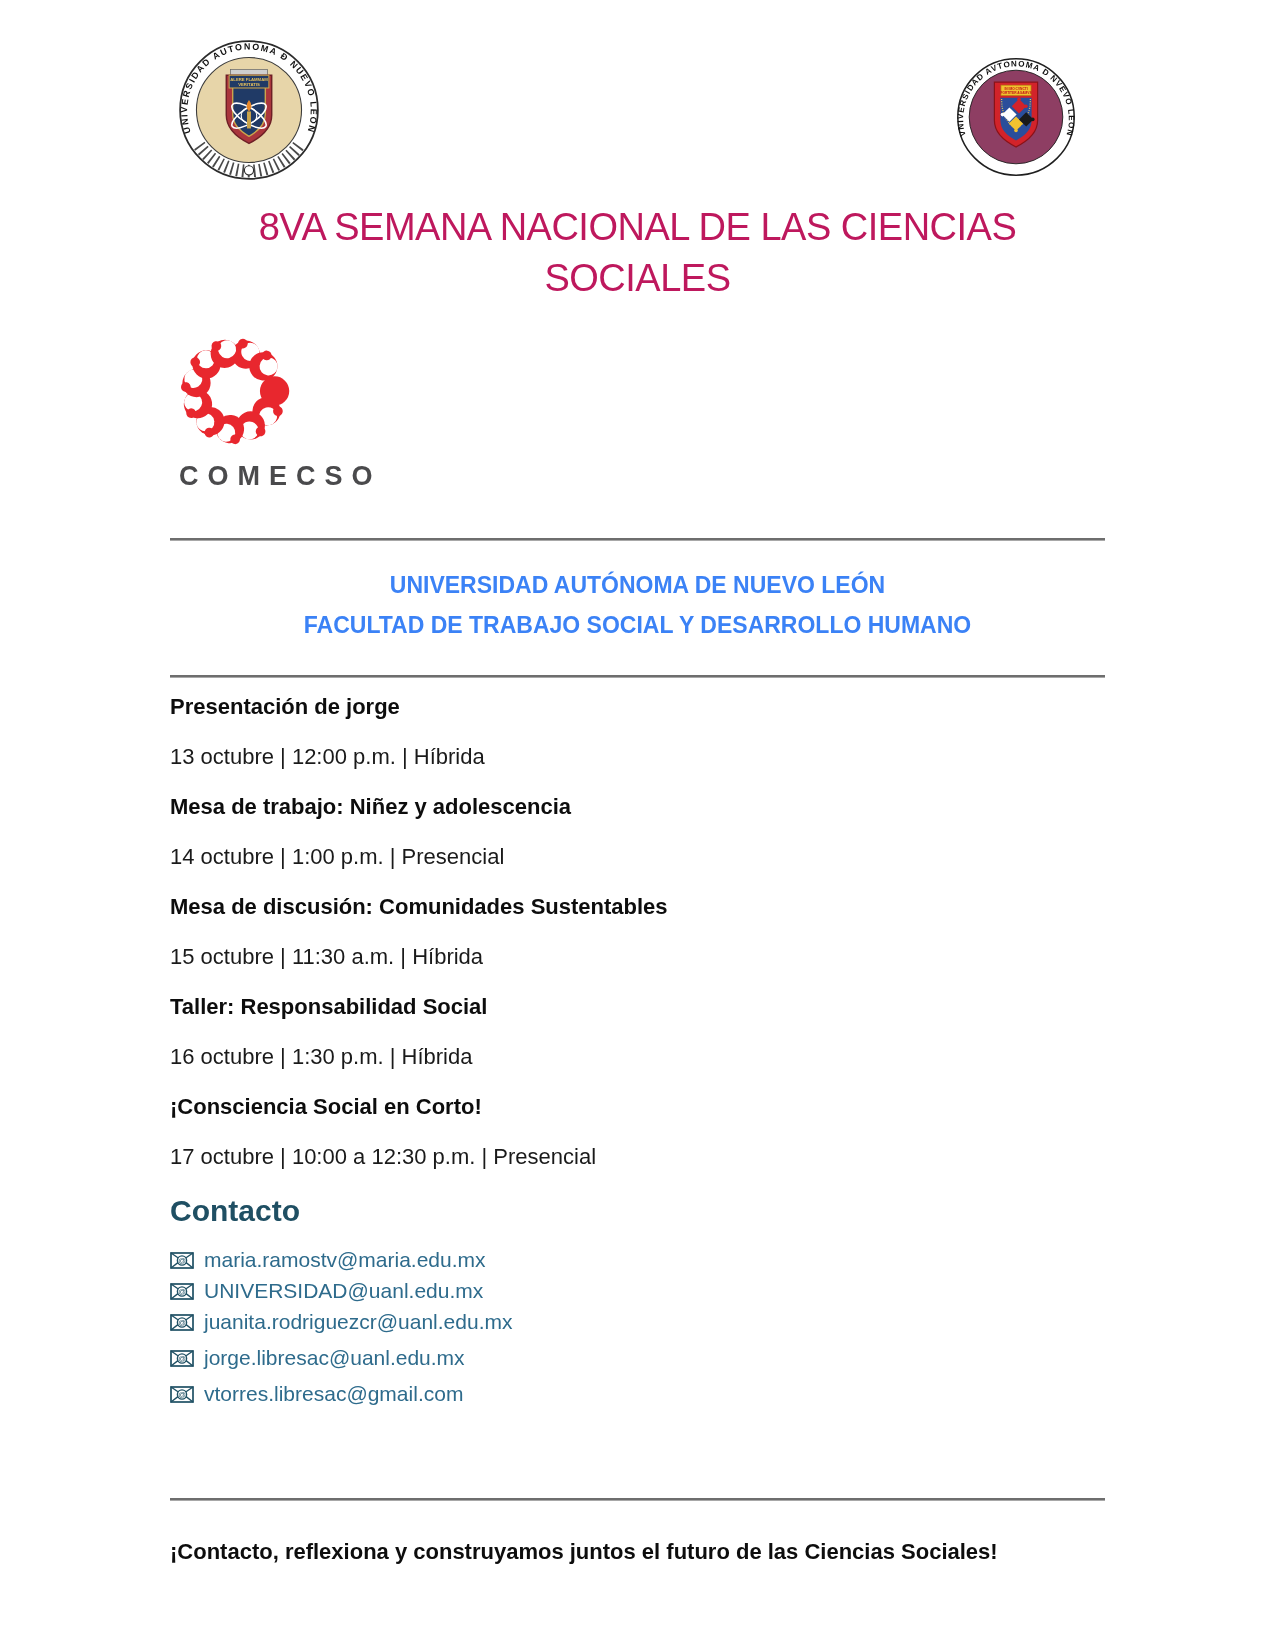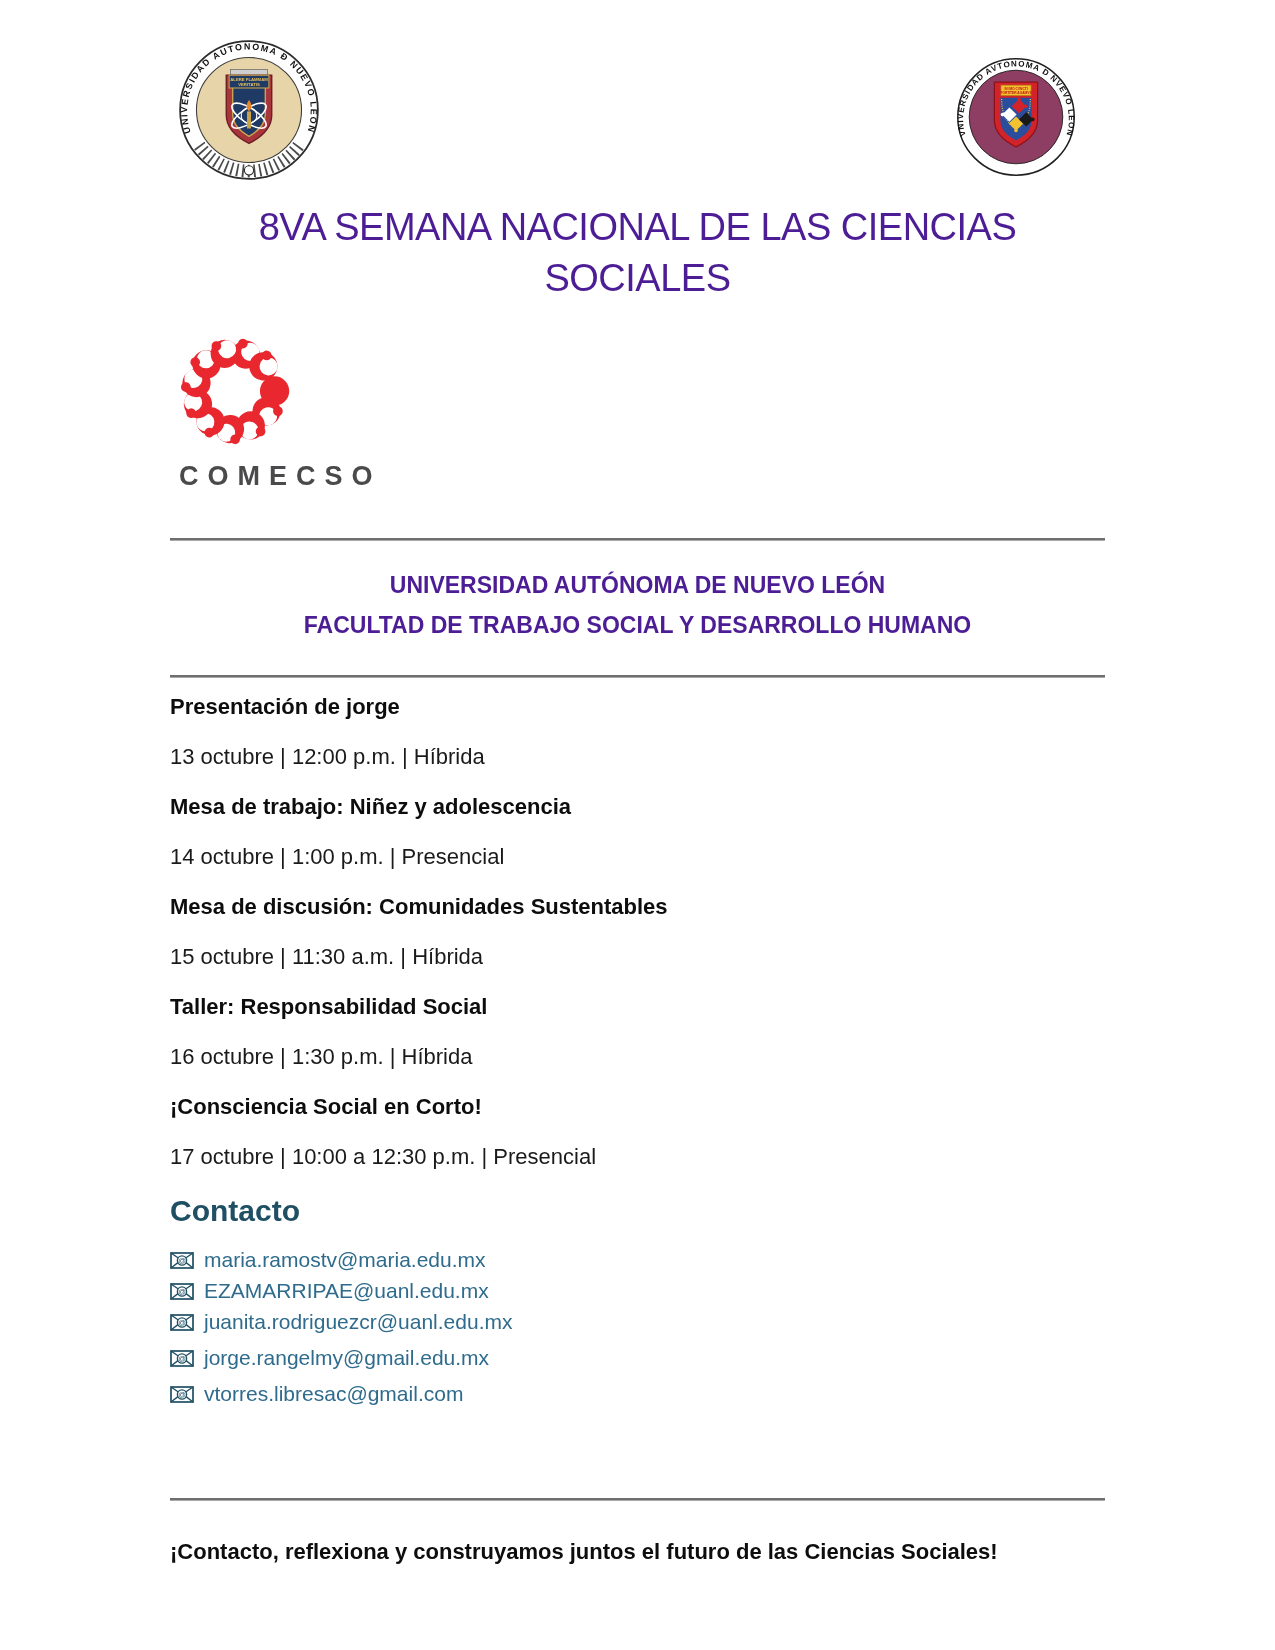--- a/index.html
+++ b/index.html
@@ -19,21 +19,21 @@
   .content { position: absolute; left: 170px; right: 170px; top: 0; }
 
   .doc-title {
     margin: 202px auto 0;
     max-width: 770px;
     text-align: center;
     font-size: 38px;
     line-height: 1.33;
     font-weight: 400;
     letter-spacing: -0.5px;
-    color: #4c1d95;
+    color: #be185d;
   }
 
   .comecso { margin-top: 26px; text-align: left; }
   .comecso-word {
     margin-top: 4px;
     font-size: 27px;
     font-weight: 700;
     letter-spacing: 9px;
     color: #4A4A4C;
     text-indent: 9px; 
@@ -47,21 +47,21 @@
   .rule-1 { margin-top: 46px; }
   .rule-2 { margin-top: 30px; }
   .rule-3 { margin-top: 92px; }
 
   .institution {
     margin-top: 24px;
     text-align: center;
     font-weight: 700;
     font-size: 23px;
     line-height: 1.74;
-    color: #4c1d95;
+    color: #3b82f6;
   }
 
   .events { margin-top: 16px; }
   .event-title   { font-size: 22px; font-weight: 700; color: #0d0d0d; margin-bottom: 24px; }
   .event-details { font-size: 22px; font-weight: 400; color: #1a1a1a; margin-bottom: 24px; margin-top: 24px; }
 
   .contact-heading {
     font-size: 30px;
     font-weight: 700;
     color: #1F4F63;
@@ -199,39 +199,39 @@
         </svg>
         <span class="email-text">maria.ramostv@maria.edu.mx</span>
       </div>
       <div class="email-row">
         <svg class="envelope-icon" width="24" height="17" viewBox="0 0 24 17">
           <rect x="1" y="1" width="22" height="15" fill="#fff" stroke="#1F5064" stroke-width="1.7"></rect>
           <path d="M1,1 L12,8.5 L23,1 M1,16 L9.2,9.6 M23,16 L14.8,9.6" fill="none" stroke="#1F5064" stroke-width="1.4"></path>
           <circle cx="12" cy="8.5" r="4.6" fill="#fff" stroke="#1F5064" stroke-width="1.4"></circle>
           <text x="12" y="11" font-size="7.5" text-anchor="middle" fill="#1F5064">@</text>
         </svg>
-        <span class="email-text">EZAMARRIPAE@uanl.edu.mx</span>
+        <span class="email-text">UNIVERSIDAD@uanl.edu.mx</span>
       </div>
       <div class="email-row">
         <svg class="envelope-icon" width="24" height="17" viewBox="0 0 24 17">
           <rect x="1" y="1" width="22" height="15" fill="#fff" stroke="#1F5064" stroke-width="1.7"></rect>
           <path d="M1,1 L12,8.5 L23,1 M1,16 L9.2,9.6 M23,16 L14.8,9.6" fill="none" stroke="#1F5064" stroke-width="1.4"></path>
           <circle cx="12" cy="8.5" r="4.6" fill="#fff" stroke="#1F5064" stroke-width="1.4"></circle>
           <text x="12" y="11" font-size="7.5" text-anchor="middle" fill="#1F5064">@</text>
         </svg>
         <span class="email-text">juanita.rodriguezcr@uanl.edu.mx</span>
       </div>
       <div class="email-row spaced">
         <svg class="envelope-icon" width="24" height="17" viewBox="0 0 24 17">
           <rect x="1" y="1" width="22" height="15" fill="#fff" stroke="#1F5064" stroke-width="1.7"></rect>
           <path d="M1,1 L12,8.5 L23,1 M1,16 L9.2,9.6 M23,16 L14.8,9.6" fill="none" stroke="#1F5064" stroke-width="1.4"></path>
           <circle cx="12" cy="8.5" r="4.6" fill="#fff" stroke="#1F5064" stroke-width="1.4"></circle>
           <text x="12" y="11" font-size="7.5" text-anchor="middle" fill="#1F5064">@</text>
         </svg>
-        <span class="email-text">jorge.rangelmy@gmail.edu.mx</span>
+        <span class="email-text">jorge.libresac@uanl.edu.mx</span>
       </div>
       <div class="email-row spaced">
         <svg class="envelope-icon" width="24" height="17" viewBox="0 0 24 17">
           <rect x="1" y="1" width="22" height="15" fill="#fff" stroke="#1F5064" stroke-width="1.7"></rect>
           <path d="M1,1 L12,8.5 L23,1 M1,16 L9.2,9.6 M23,16 L14.8,9.6" fill="none" stroke="#1F5064" stroke-width="1.4"></path>
           <circle cx="12" cy="8.5" r="4.6" fill="#fff" stroke="#1F5064" stroke-width="1.4"></circle>
           <text x="12" y="11" font-size="7.5" text-anchor="middle" fill="#1F5064">@</text>
         </svg>
         <span class="email-text">vtorres.libresac@gmail.com</span>
       </div>

